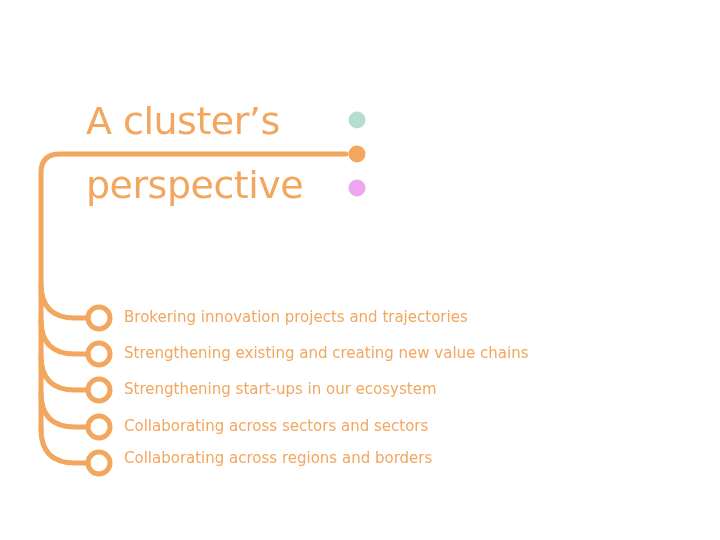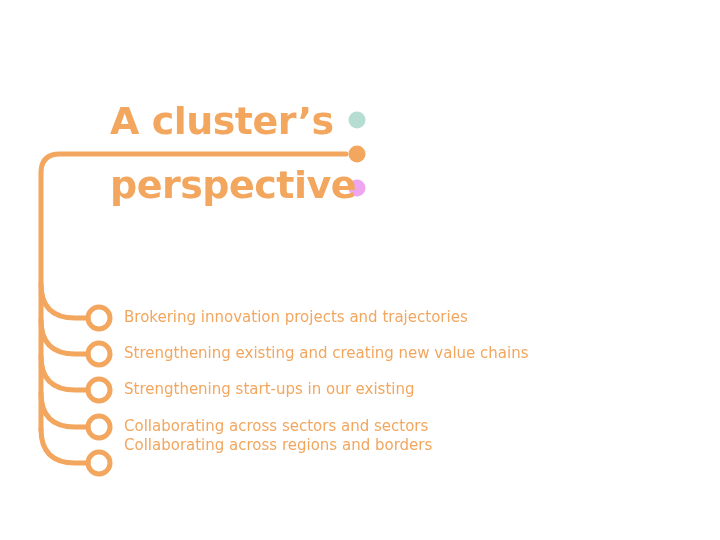--- a/index.html
+++ b/index.html
@@ -1,19 +1,19 @@
 <!DOCTYPE html>
 <html><head>
 <meta charset="utf-8">
 <style>
   html, body { margin:0; padding:0; background:#ffffff; }
   body { width:720px; height:540px; position:relative; overflow:hidden; font-family:"DejaVu Sans", sans-serif; }
   .title {
-    position:absolute; left:86px; color:#f2a65e; font-weight:bold;
-    font-family:"DejaVu Sans", sans-serif; font-size:38px; letter-spacing:-0.5px; line-height:1;margin-left:24px;
+    position:absolute; left:86px; color:#f2a65e; font-weight:normal;
+    font-family:"DejaVu Sans", sans-serif; font-size:38px; letter-spacing:-0.5px; line-height:1;
   }
   .t1 { top:102px; }
   .t2 { top:166px; }
   svg.lines { position:absolute; left:0; top:0; }
   .item {
     position:absolute; left:124px; color:#f2a65e; font-size:15px;
     font-family:"DejaVu Sans", sans-serif; white-space:nowrap; line-height:1;
   }
 </style>
 </head>
@@ -39,15 +39,15 @@
   <circle cx="357" cy="120" r="8.5" fill="#b5ddd1"></circle>
   <circle cx="357" cy="154" r="8.5" fill="#f2a65e"></circle>
   <circle cx="357" cy="188" r="8.5" fill="#eda6ef"></circle>
 </svg>
 
 <div class="title t1">A cluster’s</div>
 <div class="title t2">perspective</div>
 
 <div class="item" style="top:310px;">Brokering innovation projects and trajectories</div>
 <div class="item" style="top:346px;">Strengthening existing and creating new value chains</div>
-<div class="item" style="top:382px;">Strengthening start-ups in our existing</div>
+<div class="item" style="top:382px;">Strengthening start-ups in our ecosystem</div>
 <div class="item" style="top:419px;">Collaborating across sectors and sectors</div>
-<div class="item" style="top:438px;">Collaborating across regions and borders</div>
+<div class="item" style="top:451px;">Collaborating across regions and borders</div>
 
 </body></html>

